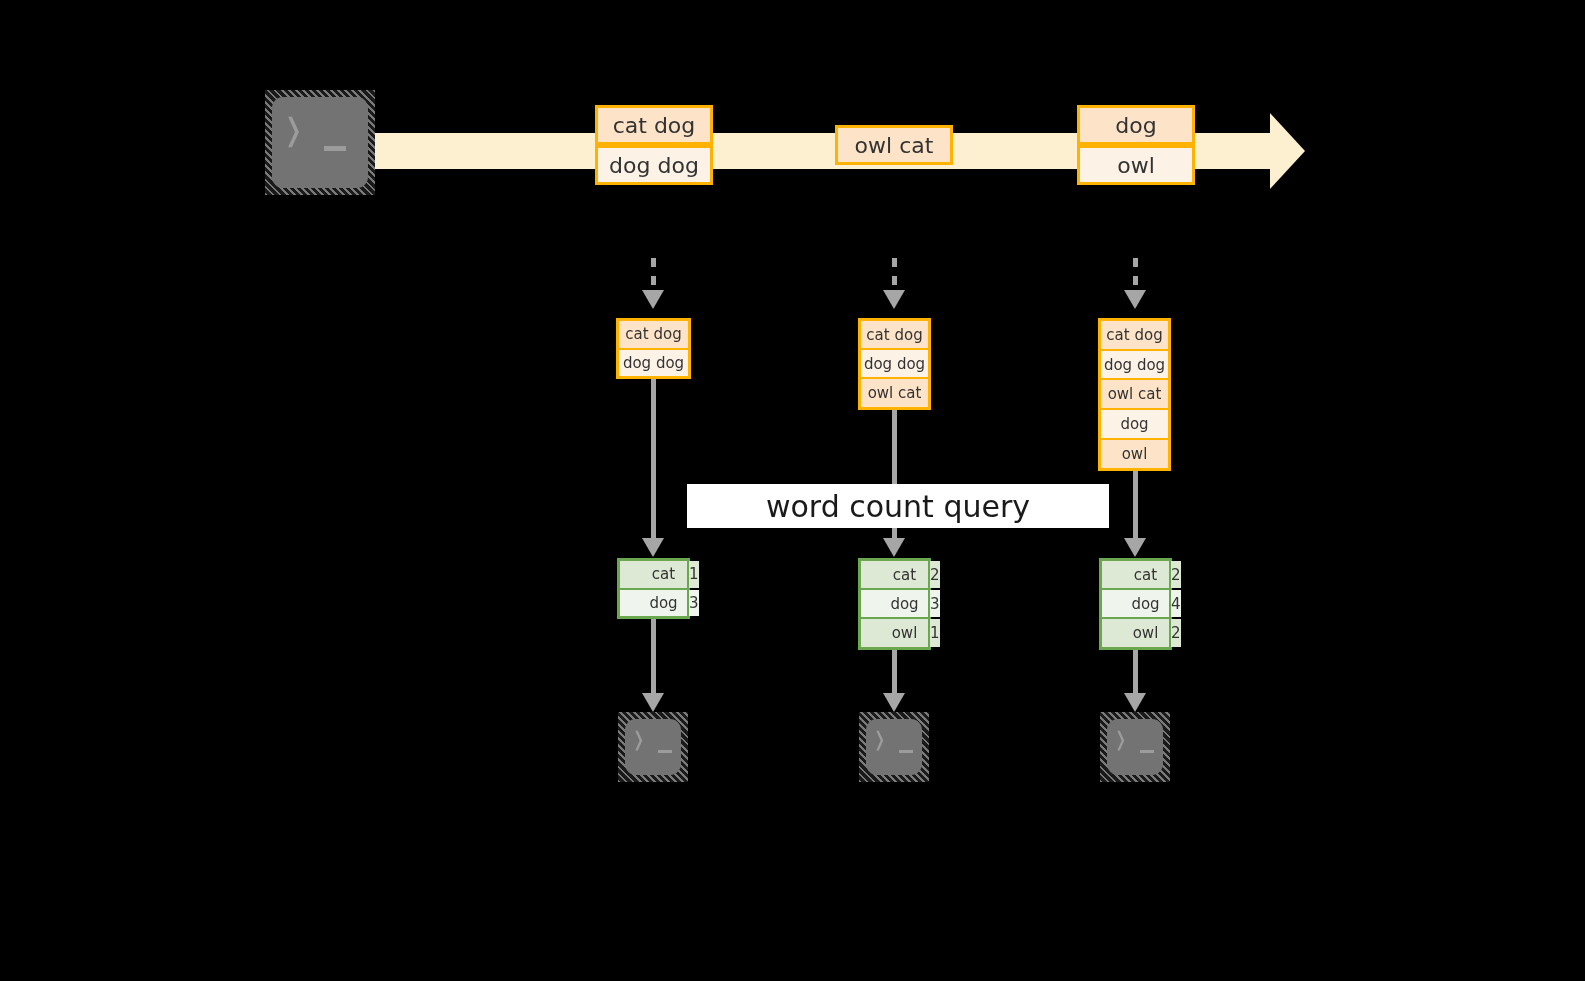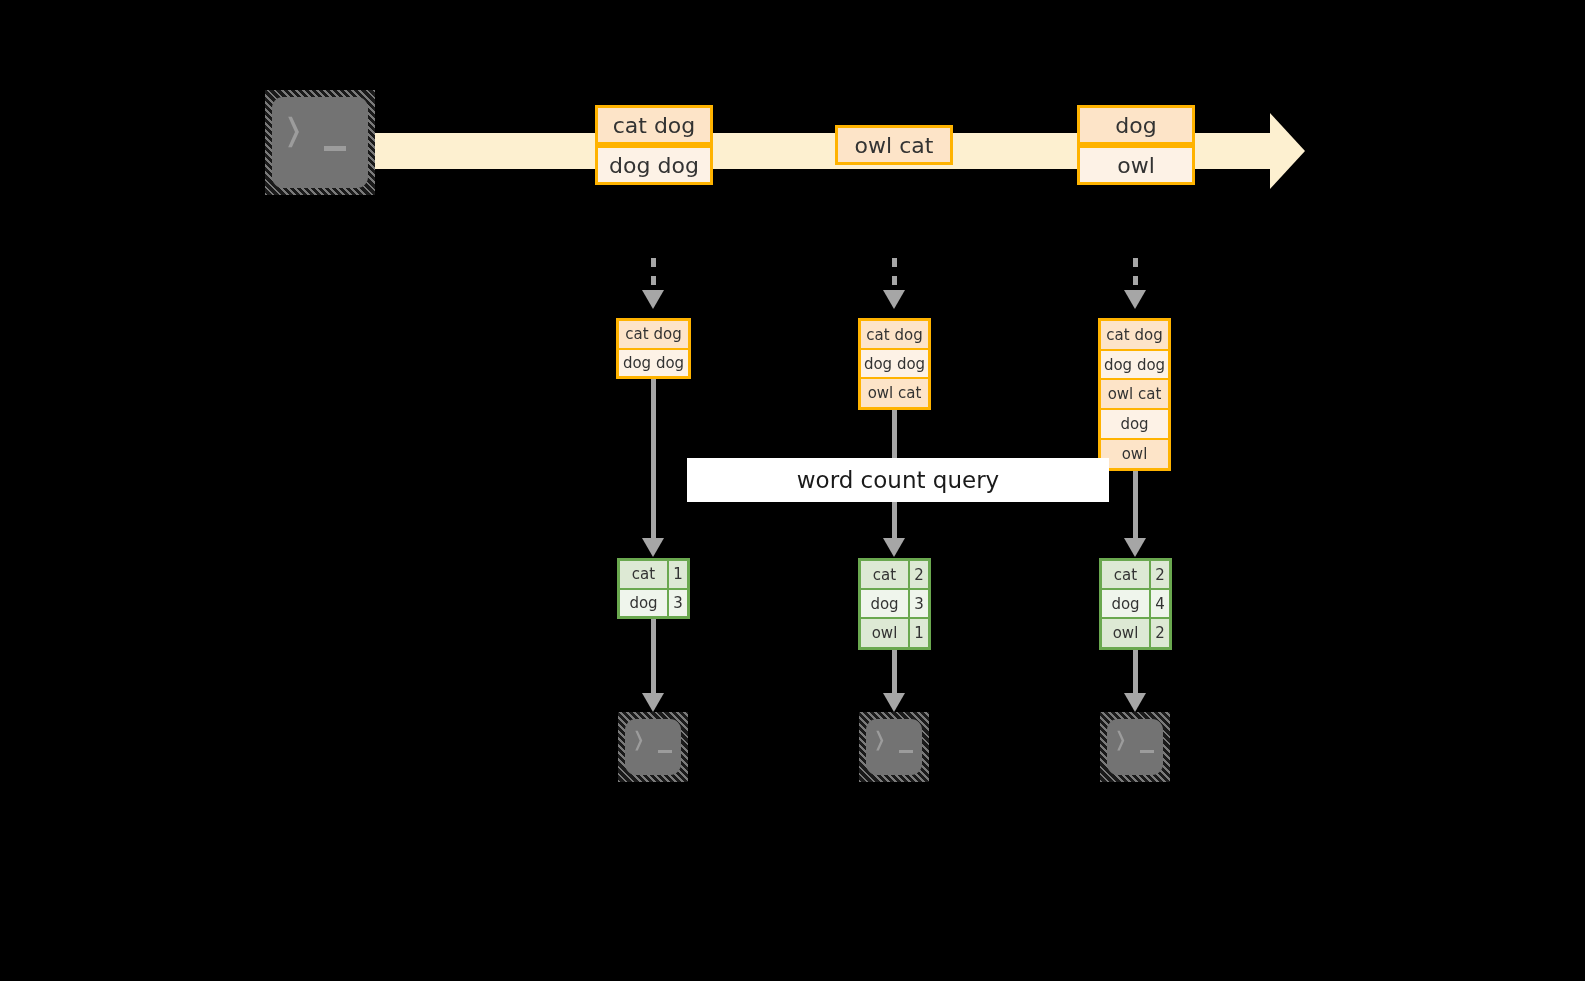--- a/index.html
+++ b/index.html
@@ -28,21 +28,21 @@
   .srow{flex:1;display:flex;align-items:center;justify-content:center;
         color:#333;white-space:nowrap;}
   .srow.dark{background:#fde4c8;}
   .srow.light{background:#fdf2e6;}
 
   
   .gtable{position:absolute;border:3px solid #6aa84f;box-sizing:border-box;
           background:#6aa84f;display:flex;flex-direction:column;gap:2px;}
   .grow{flex:1;display:flex;gap:2px;}
   .gcell{display:flex;align-items:center;justify-content:center;color:#333;}
-  .gcell.w{flex:0 0 47px;}
+  .gcell.w{flex:0 0 47px;padding-left:20px;}
   .gcell.c{flex:1;}
   .grow.dark .gcell{background:#dde9d4;}
   .grow.light .gcell{background:#eff5ec;}
 
   
   .term{position:absolute;box-sizing:border-box;
         background:
           repeating-linear-gradient(45deg,#7a7a7a 0 2px,#1a1a1a 2px 5px);
         padding:7px;}
   .term-in{width:100%;height:100%;background:#737373;border-radius:11px;
@@ -162,14 +162,14 @@
       </div>
     </div>
     <div class="vline" style="left: 1133px; top: 649.5px; height: 43.5px;"></div>
     <div class="vhead" style="left: 1124px; top: 693px;"></div>
     <div class="term" style="left: 1100px; top: 712px; width: 70px; height: 70px;">
       <div class="term-in">
         <div class="chev" style="left: 10.1818px; top: 10.1818px; font-size: 21.6364px; font-family: &quot;DejaVu Sans Mono&quot;, &quot;Liberation Mono&quot;, monospace;">〉</div>
         <div class="us" style="left: 33.0909px; top: 31.1818px; width: 14px; height: 3.18182px;"></div>
       </div>
     </div>
-    <div class="banner" style="left: 687px; top: 458px; width: 422px; height: 44px; font-size: 23px;">word count query</div>
+    <div class="banner" style="left: 687px; top: 484px; width: 422px; height: 44px; font-size: 30px;">word count query</div>
   </div>
 
 </body></html>

